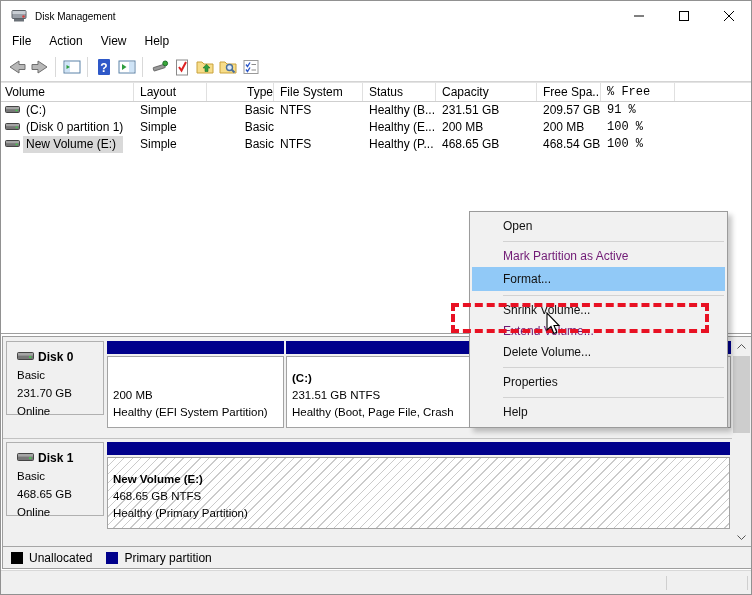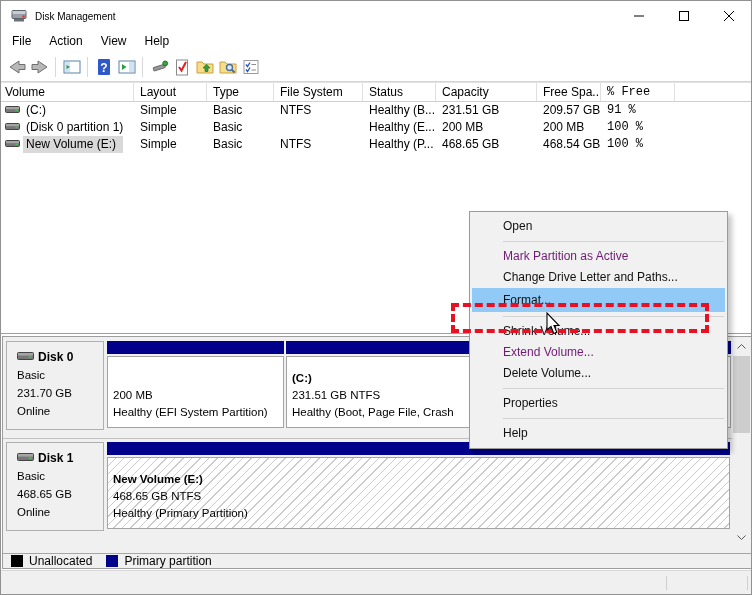--- a/index.html
+++ b/index.html
@@ -23,43 +23,43 @@
   .tb{width:23px;height:23px;display:flex;align-items:center;justify-content:center;}
   .tsep{width:1px;height:20px;background:#d9d9d9;margin:0 4px;}
 
   
   .listpane{position:absolute;top:81px;left:0;width:752px;height:252px;background:#fff;border-bottom:1px solid #9e9e9e;}
   .lheader{display:flex;height:20px;border-top:1px solid #e3e3e3;border-bottom:1px solid #cfcfcf;background:#fff;}
   .hcell{border-right:1px solid #e0e0e0;padding-left:6px;line-height:19px;font-size:12px;white-space:nowrap;overflow:hidden;}
   .lrow{display:flex;height:17px;line-height:17px;}
   .cell{padding-left:6px;font-size:12px;white-space:nowrap;overflow:hidden;}
   .c0{width:133px;display:flex;align-items:center;padding-left:4px;}
-  .c1{width:73px;}.c2{width:67px;}.c3{width:89px;}.c4{width:73px;}.c5{width:101px;}.c6{width:64px;}.c7{width:74px;font-family:Liberation Mono, monospace;}.c8{flex:1;border-right:none;}
+  .c1{width:73px;}.c2{width:67px;text-align:right;}.c3{width:89px;}.c4{width:73px;}.c5{width:101px;}.c6{width:64px;}.c7{width:74px;font-family:Liberation Mono, monospace;}.c8{flex:1;border-right:none;}
   .vol-label{padding:1px 7px 1px 3px;margin-left:3px;white-space:nowrap;}
   .vol-label.sel{background:#d9d9d9;}
 
   
   .bottompane{position:absolute;top:335px;left:1px;width:750px;height:233px;background:#f0f0f0;border:1px solid #9e9e9e;}
-  .dheader{position:absolute;left:3px;width:98px;height:89px;border:1px solid #b0b0b0;background:#f0f0f0;padding:6px 0 0 10px;line-height:18px;font-size:11.5px;}
+  .dheader{position:absolute;left:3px;width:98px;height:74px;border:1px solid #b0b0b0;background:#f0f0f0;padding:6px 0 0 10px;line-height:18px;font-size:11.5px;}
   .dtitle{display:flex;align-items:center;gap:4px;font-weight:bold;font-size:12px;}
   .rowdiv{position:absolute;left:0;width:729px;height:1px;background:#c2c2c2;}
   .part{position:absolute;height:89px;}
   .pbar{height:13px;background:#00008B;}
   .pbody{margin-top:2px;height:72px;border:1px solid #a3a3a3;background:#fff;display:flex;flex-direction:column;justify-content:flex-end;padding:3px 5px 6px;font-size:11.5px;line-height:17px;white-space:nowrap;overflow:hidden;}
   .pbody.hatch{background:repeating-linear-gradient(135deg,#fff 0px,#fff 5px,#cbcbcb 5px,#cbcbcb 6px);}
   .ptitle{font-weight:bold;}
 
   
   .vscroll{position:absolute;right:1px;top:1px;width:17px;height:208px;background:#f0f0f0;}
   .sbtn{position:absolute;left:0;width:17px;height:17px;display:flex;align-items:center;justify-content:center;}
   .sb-up{top:0;} .sb-down{top:191px;}
   .sthumb{position:absolute;left:0;top:18px;width:17px;height:77px;background:#cdcdcd;}
 
   
-  .legend{position:absolute;left:0;right:0;bottom:0;height:15px;border-top:1px solid #a6a6a6;display:flex;align-items:center;padding-left:8px;background:#f0f0f0;}
+  .legend{position:absolute;left:0;right:0;bottom:0;height:22px;border-top:1px solid #a6a6a6;display:flex;align-items:center;padding-left:8px;background:#f0f0f0;}
   .lsq{width:12px;height:12px;margin-right:6px;}
   .legend-label{font-size:12px;margin-right:14px;}
 
   
   .statusbar{position:absolute;left:0;right:0;bottom:0;height:24px;background:#f0f0f0;border-top:1px solid #d8d8d8;}
   .stick{position:absolute;top:5px;width:1px;height:14px;background:#cfcfcf;}
 
   
   .ctxmenu{position:absolute;left:468px;top:210px;width:259px;background:#f1f1f1;border:1px solid #9b9b9b;box-shadow:4px 4px 5px rgba(0,0,0,0.22);padding:4px 0;z-index:10;}
   .mi{height:21px;line-height:21px;padding-left:33px;font-size:12px;white-space:nowrap;color:#111;}
@@ -333,21 +333,20 @@
 
   <div class="statusbar">
     <span class="stick" style="left:665px;"></span>
     <span class="stick" style="left:746px;"></span>
   </div>
 
   <div class="ctxmenu">
     <div class="mi">Open</div>
     <div class="msep"></div>
     <div class="mi dis">Mark Partition as Active</div>
-    <div class="mi">Change Drive Letter and Paths...</div>
     <div class="mi hl">Format...</div>
     <div class="msep"></div>
     <div class="mi">Shrink Volume...</div>
     <div class="mi dis">Extend Volume...</div>
     <div class="mi">Delete Volume...</div>
     <div class="msep"></div>
     <div class="mi">Properties</div>
     <div class="msep"></div>
     <div class="mi">Help</div>
   </div>

